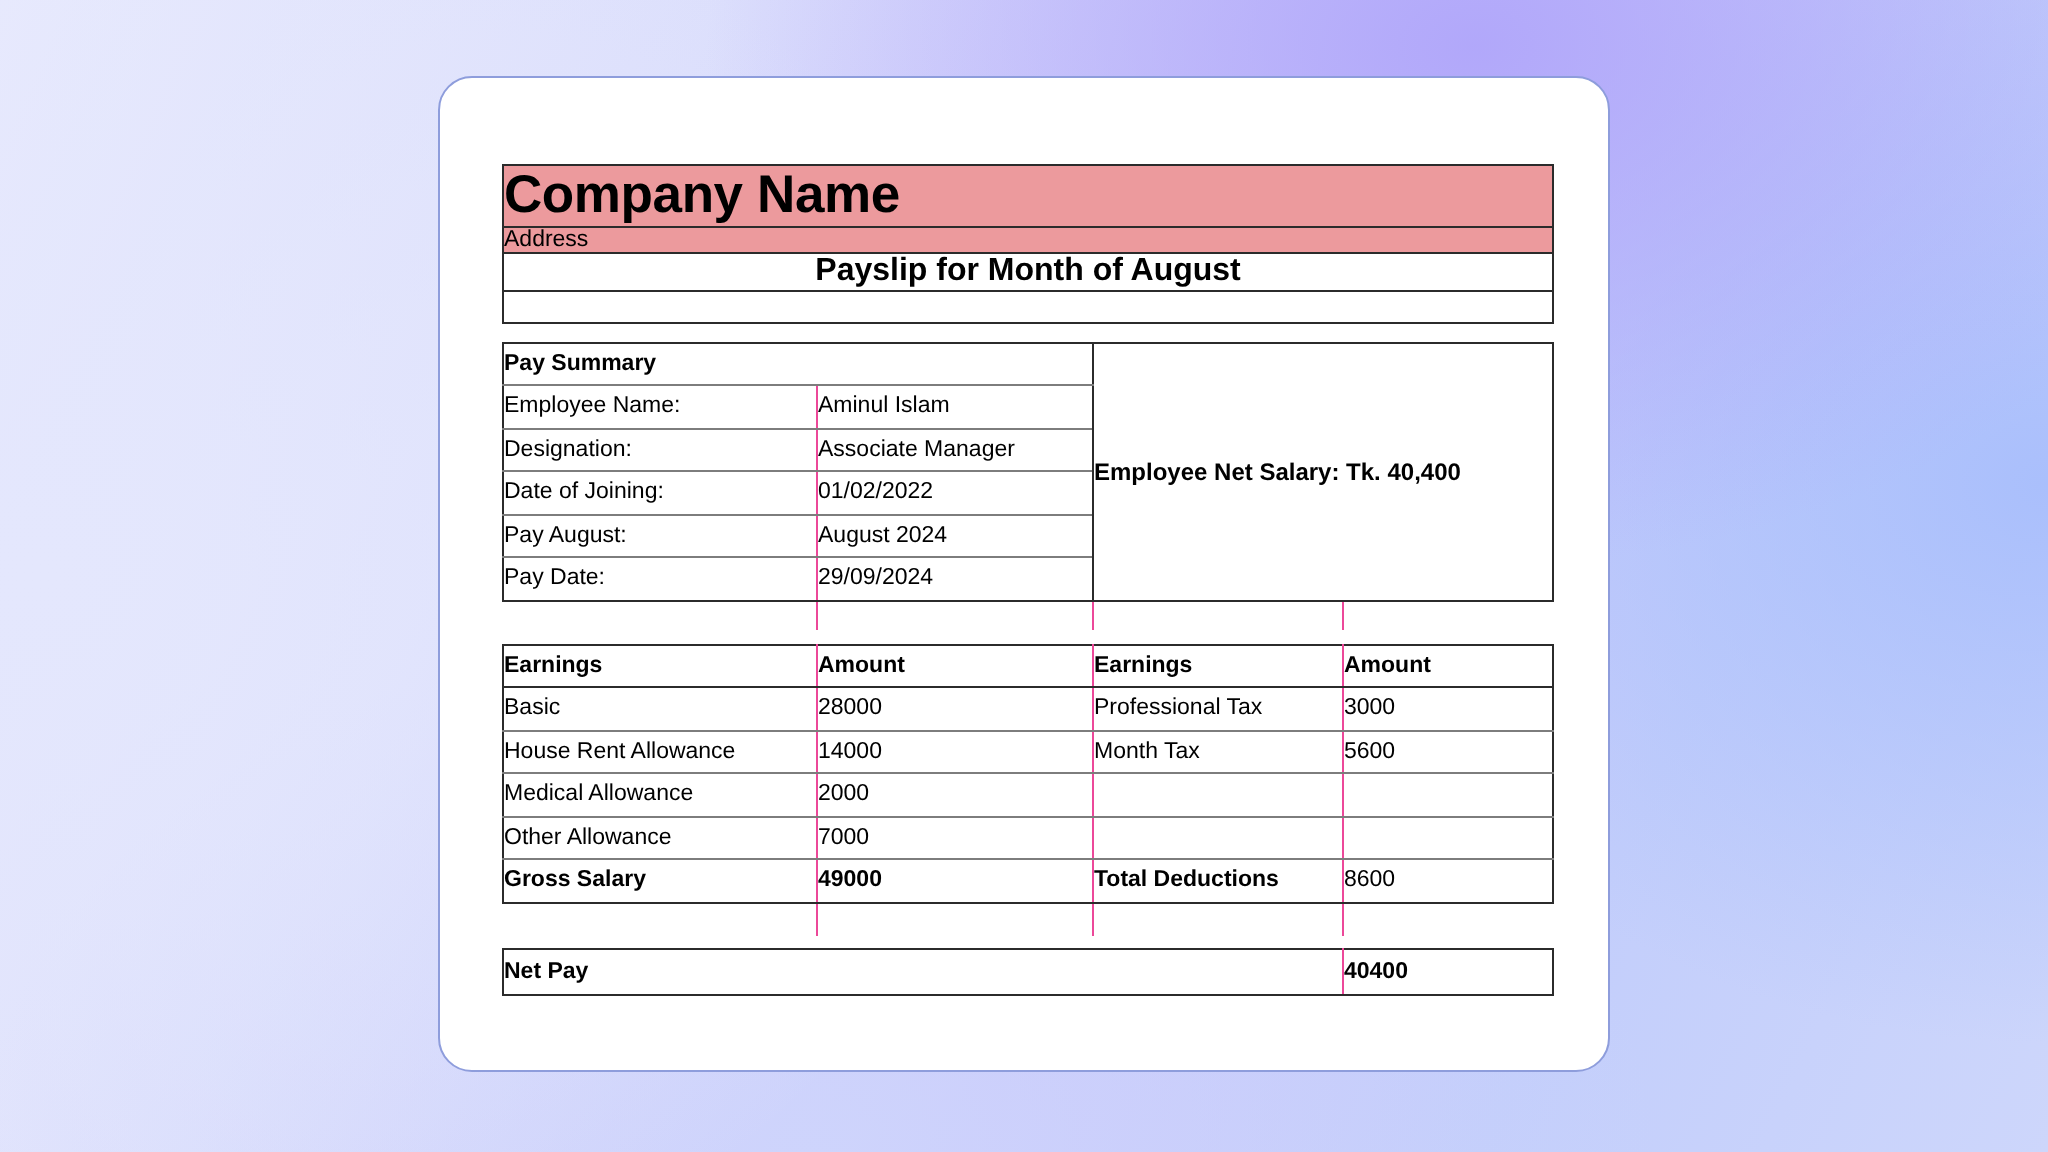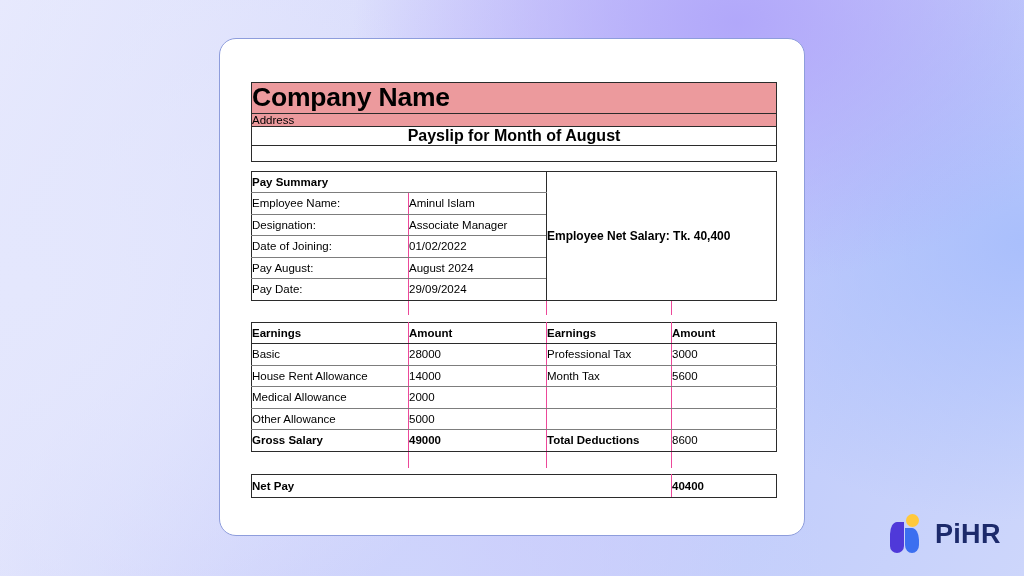--- a/index.html
+++ b/index.html
@@ -238,21 +238,21 @@
 
         <tr class="row-h">
           <td class="pad bd-l hair-b hair-r">Medical Allowance</td>
           <td class="padr hair-b hair-r">2000</td>
           <td class="pad hair-b hair-r"></td>
           <td class="padr hair-b bd-r"></td>
         </tr>
 
         <tr class="row-h">
           <td class="pad bd-l hair-b hair-r">Other Allowance</td>
-          <td class="padr hair-b hair-r">5000</td>
+          <td class="padr hair-b hair-r">7000</td>
           <td class="pad hair-b hair-r"></td>
           <td class="padr hair-b bd-r"></td>
         </tr>
 
         <tr class="row-h">
           <td class="pad bold bd-l bd-b hair-r">Gross Salary</td>
           <td class="padr bold bd-b hair-r">49000</td>
           <td class="pad bold bd-b hair-r">Total Deductions</td>
           <td class="padr bd-b bd-r">8600</td>
         </tr>
@@ -270,22 +270,14 @@
 
         <tr style="height:23px">
           <td class="pad bold bd-t bd-l bd-b hair-r" colspan="3">Net Pay</td>
           <td class="padr bold bd-t bd-b bd-r">40400</td>
         </tr>
 
       </tbody>
     </table>
   </div>
 
-  <div id="logo">
-    <div id="logo-mark">
-      <span class="seed"></span>
-      <span class="leaf-left"></span>
-      <span class="leaf-right"></span>
-    </div>
-    <div id="logo-text">PiHR</div>
-  </div>
 
 </div>
 
 </body></html>

